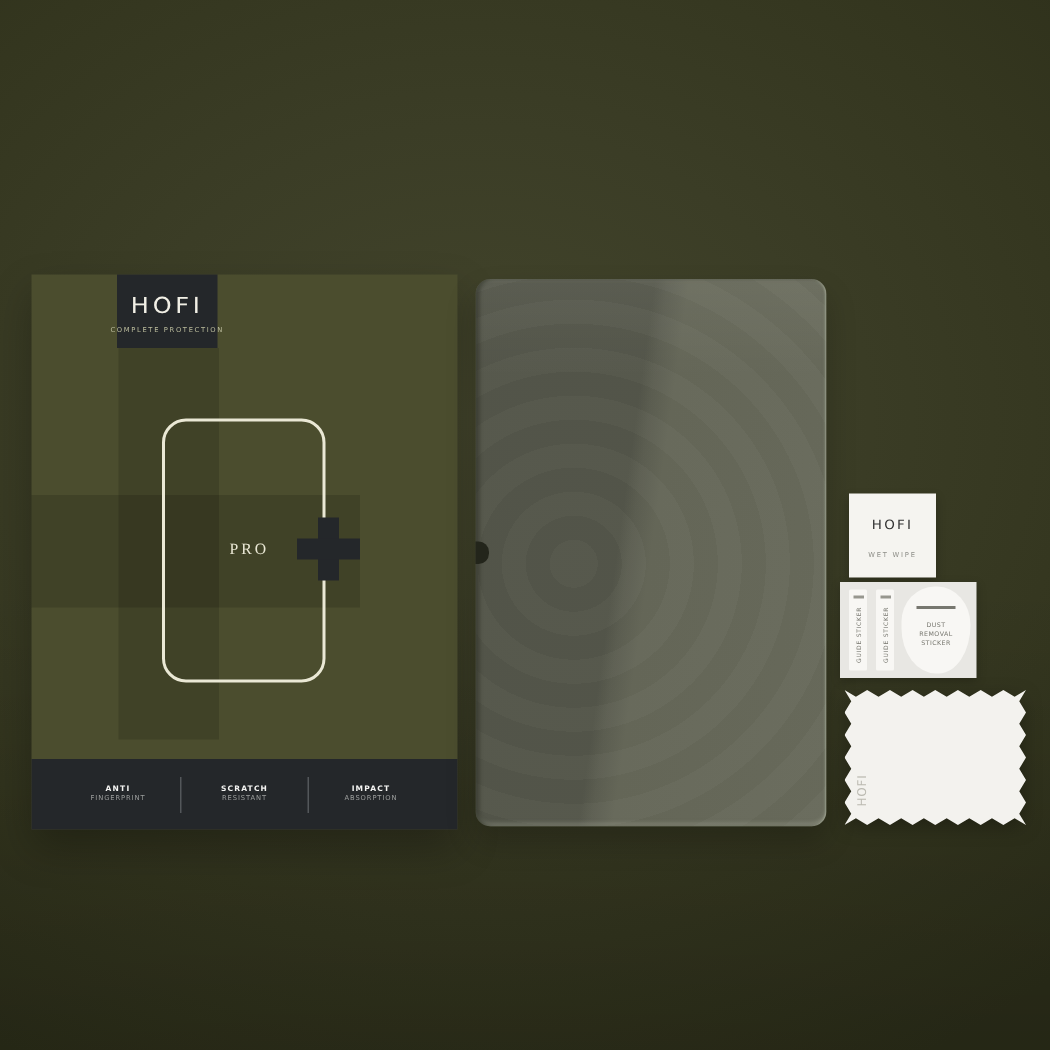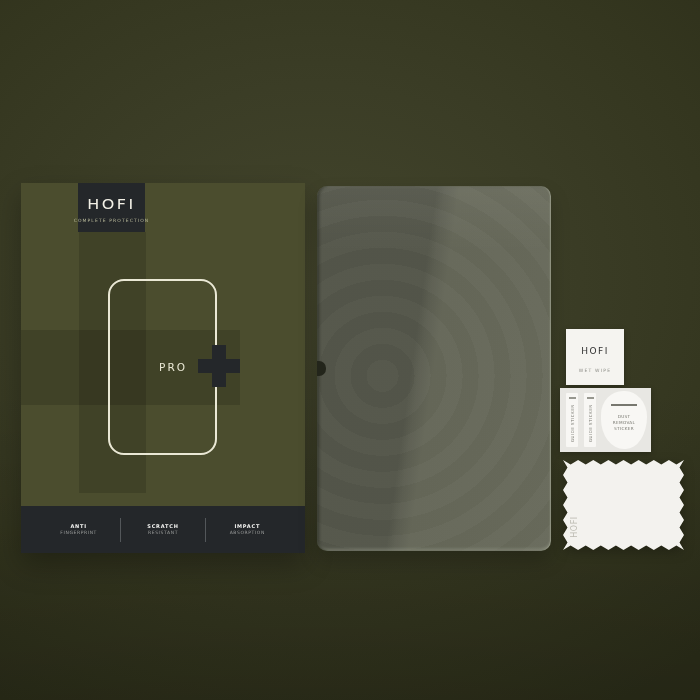--- a/index.html
+++ b/index.html
@@ -31,21 +31,21 @@
   #logo-block .tagline{
     margin-top:6px;font-size:4.5px;line-height:5px;letter-spacing:1.1px;
     color:var(--tagline-olive);white-space:nowrap;
   }
   #tablet-outline{
     left:87px;top:96px;width:105px;height:172px;
     border:2px solid var(--cream);border-radius:16px;background:transparent;
   }
   #pro-label{
     left:132px;top:178px;width:40px;height:12px;line-height:12px;
-    text-align:center;font-size:10.5px;letter-spacing:2px;color:var(--cream);
+    text-align:left;font-size:10.5px;letter-spacing:2px;color:var(--cream);font-family:Liberation Serif, serif;
   }
   #plus-mark{left:177px;top:162px;width:42px;height:42px;}
   #plus-mark .pv{position:absolute;left:14px;top:0;width:14px;height:42px;background:var(--panel-dark);}
   #plus-mark .ph{position:absolute;left:0;top:14px;width:42px;height:14px;background:var(--panel-dark);}
   #feature-bar{
     left:0;top:323px;width:284px;height:47px;background:var(--panel-dark);
     display:flex;align-items:center;padding:0 16px;box-sizing:border-box;
   }
   .feature-cell{flex:1;text-align:center;}
   .feature-top{font-size:5px;line-height:6px;font-weight:bold;letter-spacing:.8px;color:#f4f4f2;}

